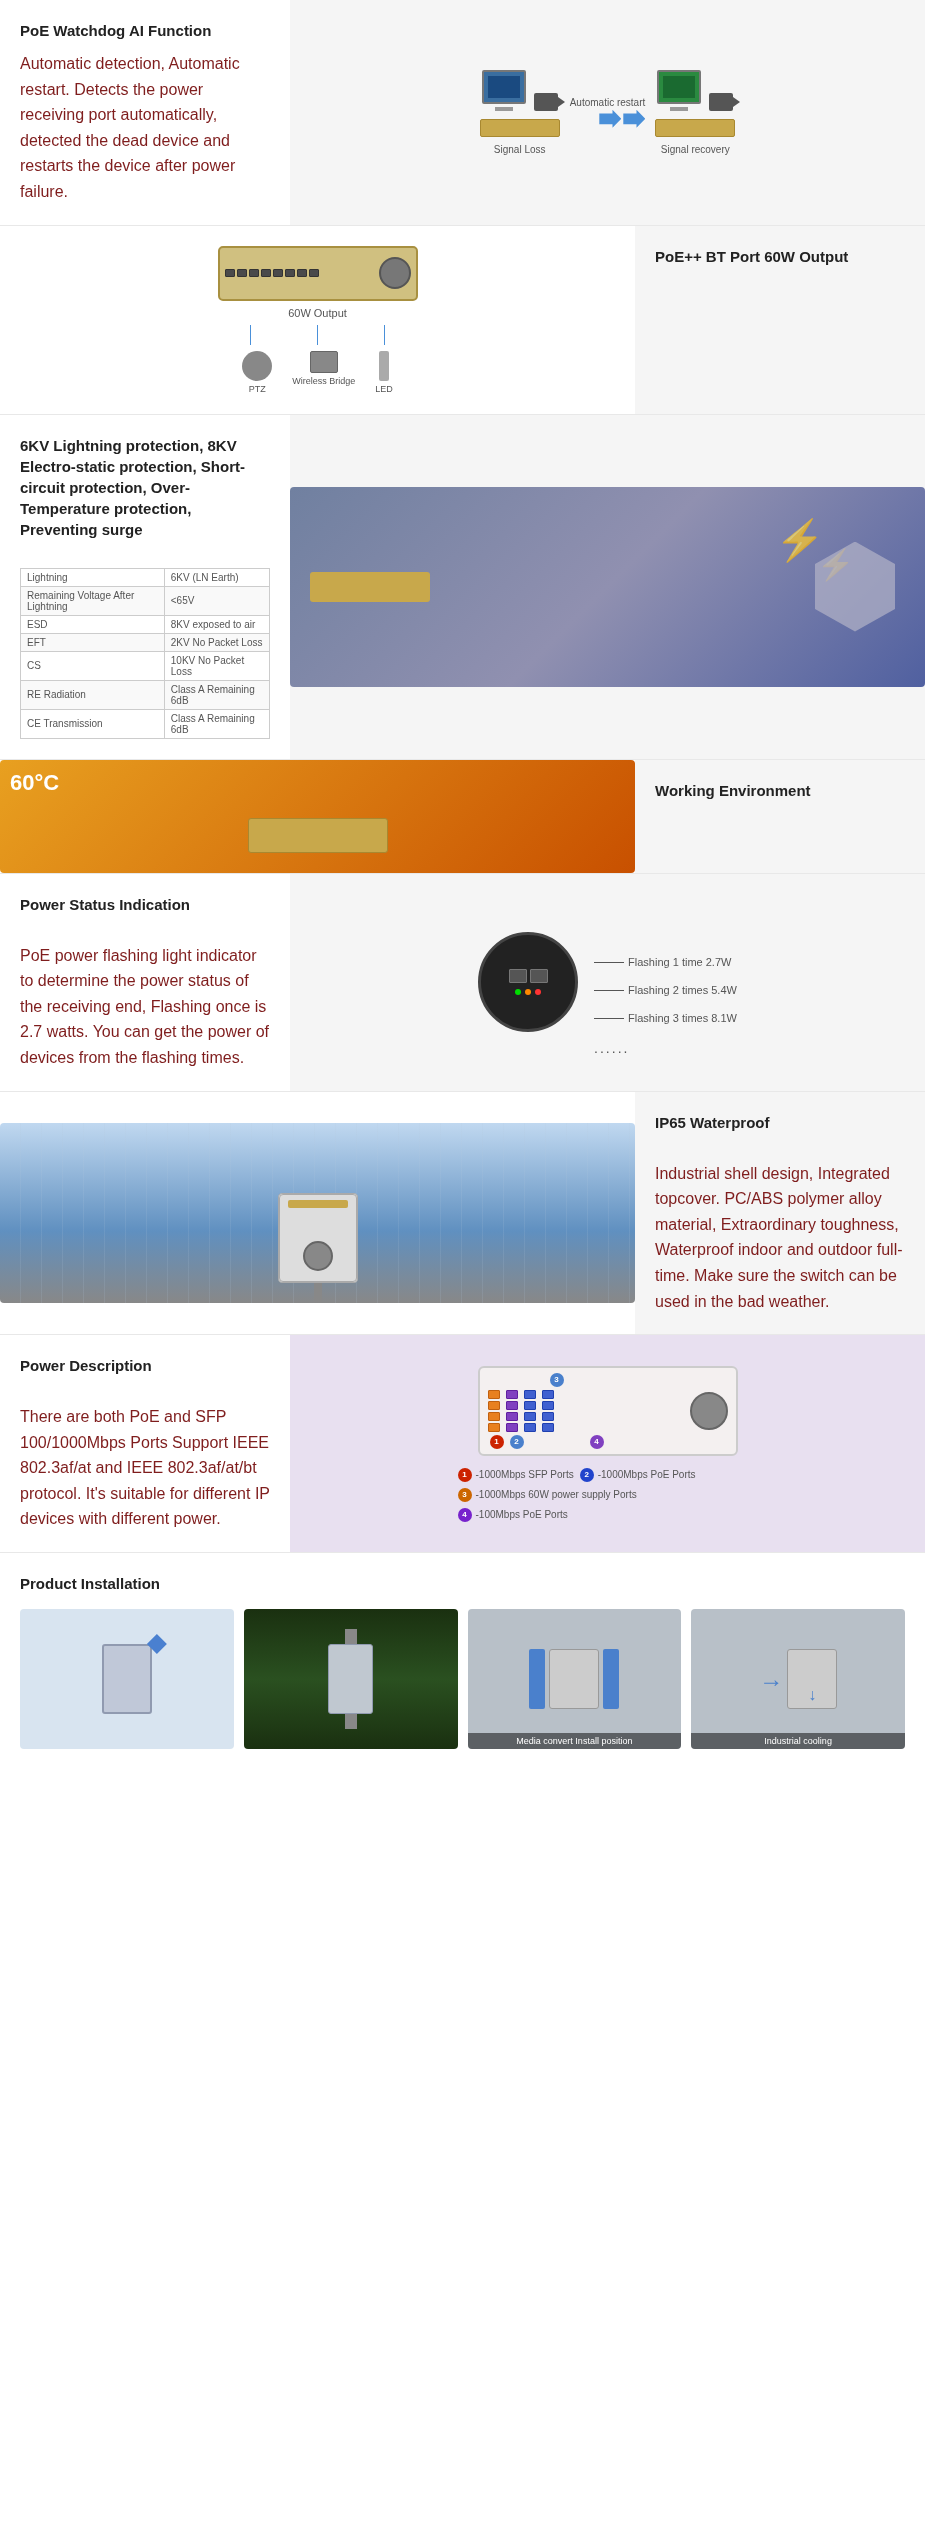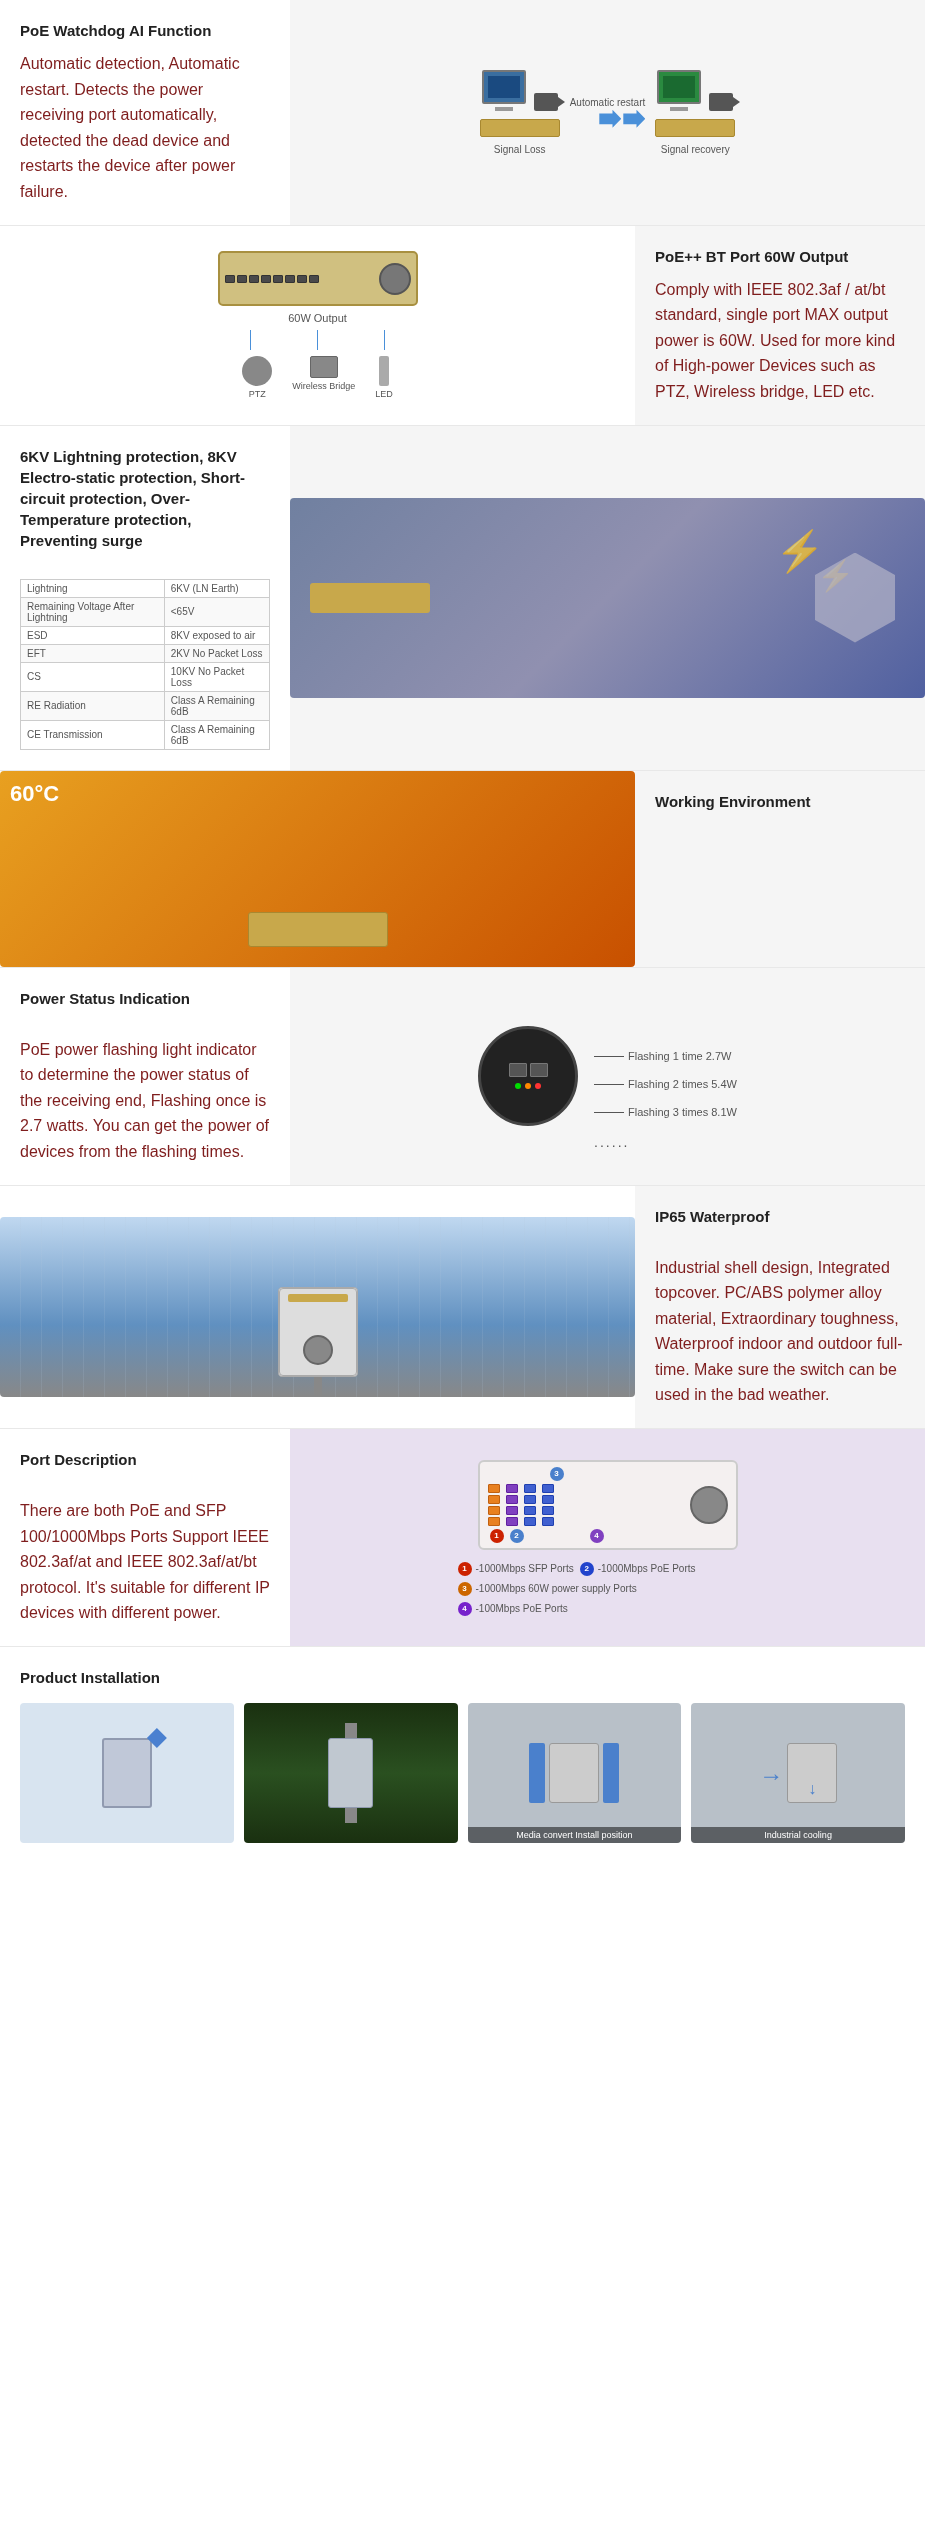--- a/index.html
+++ b/index.html
@@ -64,21 +64,21 @@
     .protection-table td {
       border: 1px solid #ccc;
       padding: 3px 6px;
       color: #555;
     }
     .protection-table tr:nth-child(even) { background: #f9f9f9; }
 
     
     .temp-image {
       width: 100%;
-      height: 196px;
+      height: 113px;
       display: flex;
       overflow: hidden;
       border-radius: 4px;
       position: relative;
     }
     .temp-hot {
       flex: 1;
       background: linear-gradient(135deg, #e8a020 0%, #c85000 100%);
       display: flex; align-items: flex-start; justify-content: flex-start;
       padding: 10px;
@@ -288,21 +288,20 @@
         <div style="width:80px;height:18px;background:#c8a84b;border-radius:2px;margin-top:4px;border:1px solid #a88830;"></div>
         <span style="font-size:10px;color:#555;margin-top:3px;">Signal recovery</span>
       </div>
     </div>
   </div>
 </div>
 
 <div class="section" style="flex-direction:row-reverse;">
   <div class="section-left" style="background:#f5f5f5;">
     <h2>PoE++ BT Port 60W Output</h2>
-    <p>Comply with IEEE 802.3af / at/bt standard, single port MAX output power is 60W. Used for more kind of High-power Devices such as PTZ, Wireless bridge, LED etc.</p>
   </div>
   <div class="section-right white-bg" style="flex-direction:column;gap:10px;">
 
     <div style="display:flex;flex-direction:column;align-items:center;gap:6px;">
       <div style="width:200px;height:55px;background:#d0c080;border-radius:5px;border:2px solid #a89040;position:relative;display:flex;align-items:center;padding:5px;gap:3px;">
         <div style="display:flex;gap:2px;flex-wrap:wrap;width:150px;">
           <div style="width:10px;height:8px;background:#4a4a4a;border-radius:1px;border:1px solid #333;"></div>
           <div style="width:10px;height:8px;background:#4a4a4a;border-radius:1px;border:1px solid #333;"></div>
           <div style="width:10px;height:8px;background:#4a4a4a;border-radius:1px;border:1px solid #333;"></div>
           <div style="width:10px;height:8px;background:#4a4a4a;border-radius:1px;border:1px solid #333;"></div>
@@ -460,21 +459,21 @@
           <div style="position:absolute;top:5px;left:50%;transform:translateX(-50%);width:60px;height:8px;background:#c8a84b;border-radius:2px;"></div>
           <div style="position:absolute;bottom:10px;left:50%;transform:translateX(-50%);width:30px;height:30px;border-radius:50%;background:#888;border:2px solid #666;"></div>
         </div>
       </div>
     </div>
   </div>
 </div>
 
 <div class="section">
   <div class="section-left">
-    <h2>Port Description</h2>
+    <h2>Power Description</h2>
     <br>
     <p>There are both PoE and SFP 100/1000Mbps Ports Support IEEE 802.3af/at and IEEE 802.3af/at/bt protocol. It's suitable for different IP devices with different power.</p>
   </div>
   <div class="section-right" style="flex-direction:column;gap:12px;background:#e8e0f0;padding:20px;">
 
     <div style="width:260px;height:90px;background:#f4f0f0;border-radius:6px;border:2px solid #ccc;display:flex;align-items:center;padding:8px;gap:4px;position:relative;">
 
       <div style="position:absolute;top:5px;left:70px;width:14px;height:14px;border-radius:50%;background:#4a80cc;color:white;font-size:8px;font-weight:bold;display:flex;align-items:center;justify-content:center;">3</div>
 
       <div style="display:flex;flex-direction:column;gap:2px;margin-right:2px;">

